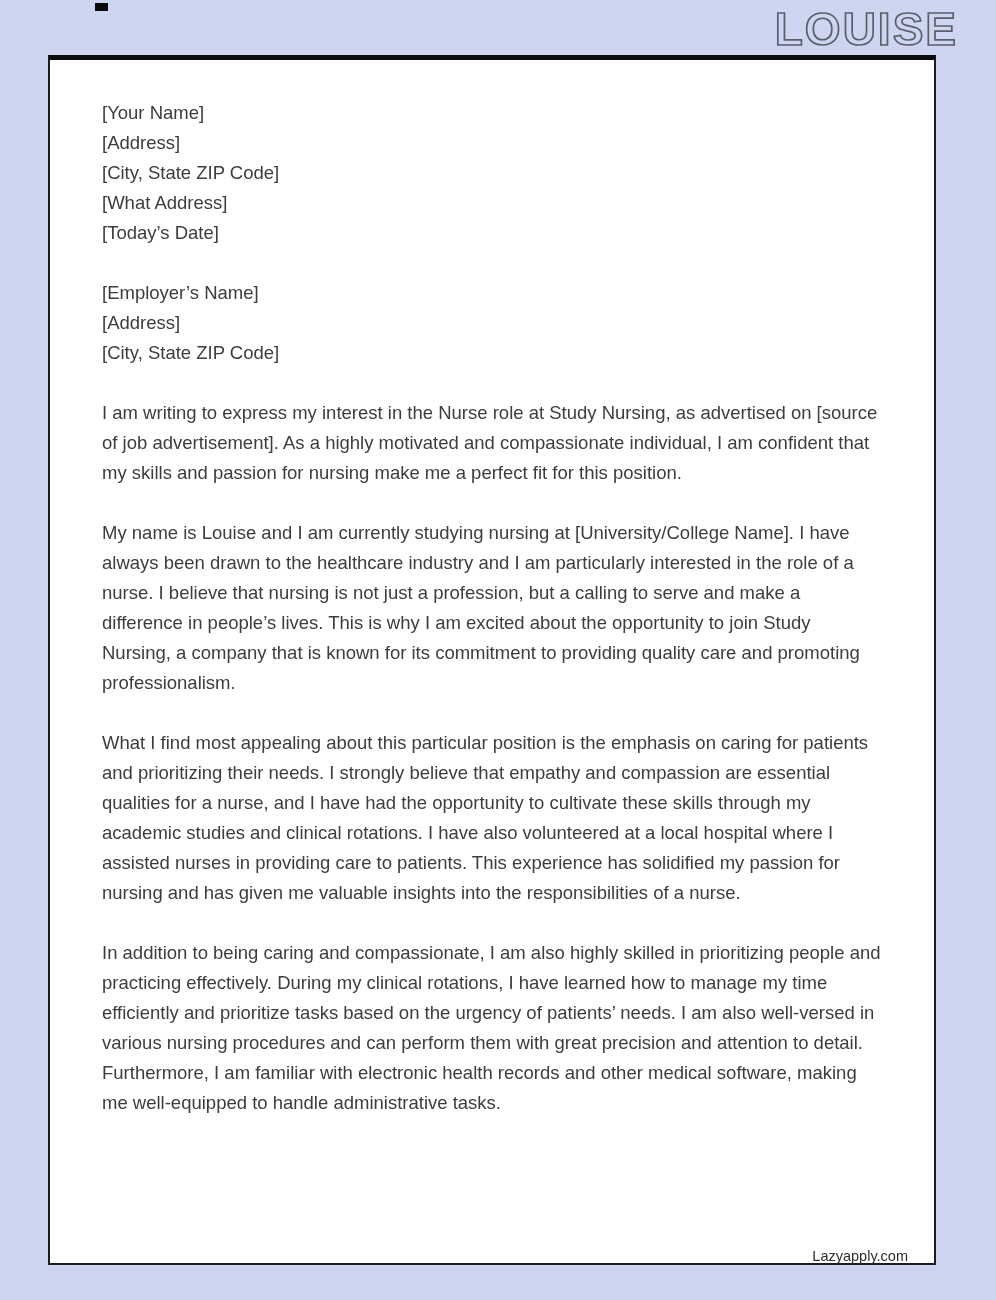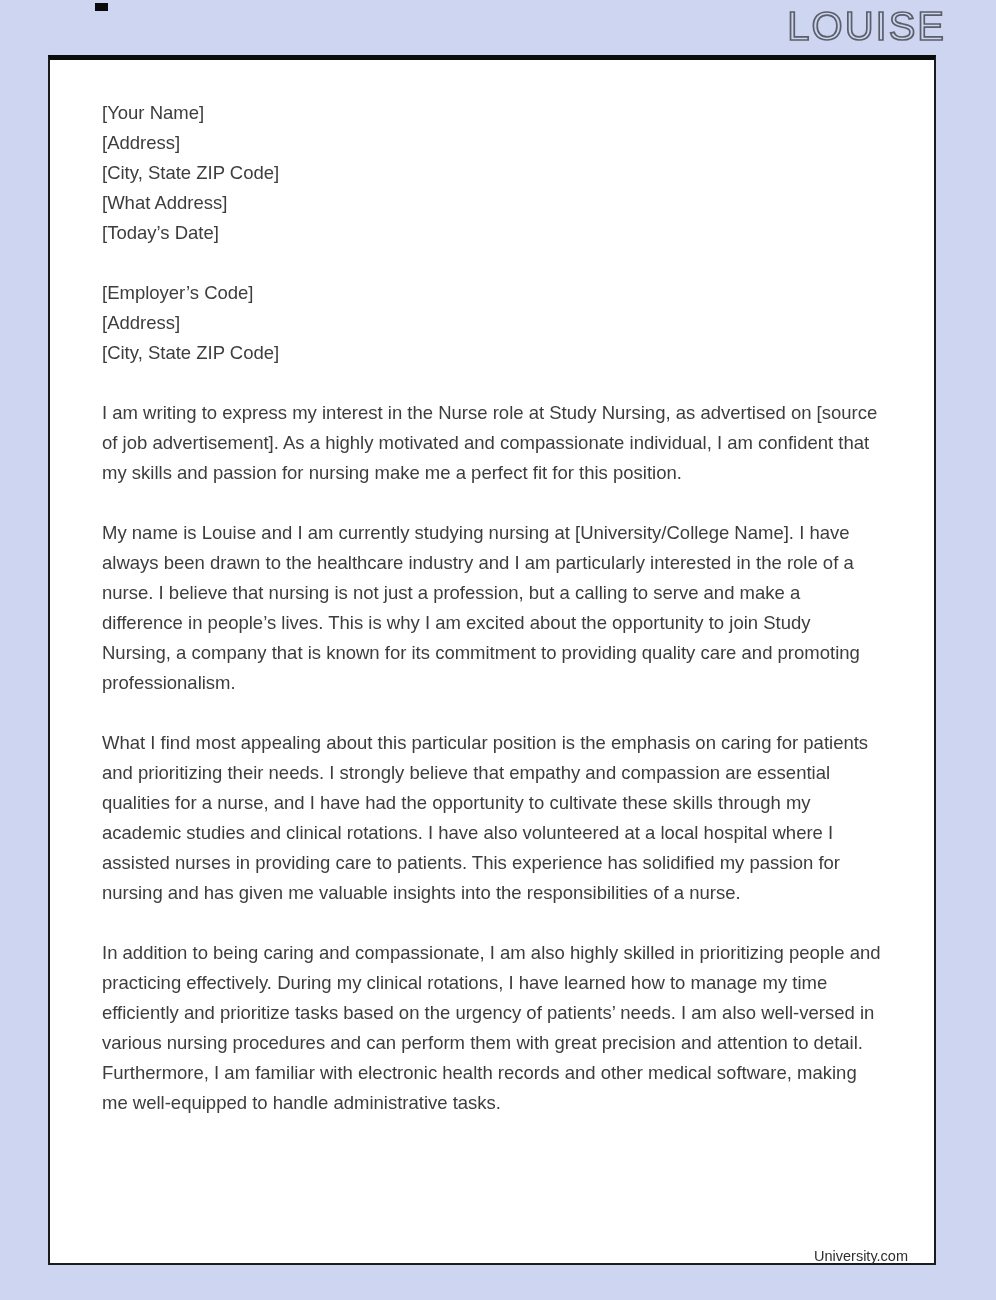--- a/index.html
+++ b/index.html
@@ -17,23 +17,23 @@
     position: absolute;
     left: 95px;
     top: 3px;
     width: 13px;
     height: 8px;
     background: #0a0a0a;
   }
   .brand-logo {
     position: absolute;
     top: 6px;
-    right: 50px;
-    font-size: 40px;
-    font-weight: 400;
+    right: 38px;
+    font-size: 46px;
+    font-weight: 700;
     letter-spacing: 2px;
     color: transparent;
     -webkit-text-stroke: 1.7px #5a5f6a;
     font-family: "Liberation Sans", sans-serif;
     line-height: 1;
   }
   .document {
     position: absolute;
     left: 48px;
     top: 55px;
@@ -80,26 +80,26 @@
 
   <div class="address-block">
     <div>[Your Name]</div>
     <div>[Address]</div>
     <div>[City, State ZIP Code]</div>
     <div>[What Address]</div>
     <div>[Today’s Date]</div>
   </div>
 
   <div class="address-block">
-    <div>[Employer’s Code]</div>
+    <div>[Employer’s Name]</div>
     <div>[Address]</div>
     <div>[City, State ZIP Code]</div>
   </div>
 
 
   <p class="paragraph">I am writing to express my interest in the Nurse role at Study Nursing, as advertised on [source of job advertisement]. As a highly motivated and compassionate individual, I am confident that my skills and passion for nursing make me a perfect fit for this position.</p>
   <p class="paragraph">My name is Louise and I am currently studying nursing at [University/College Name]. I have always been drawn to the healthcare industry and I am particularly interested in the role of a nurse. I believe that nursing is not just a profession, but a calling to serve and make a difference in people’s lives. This is why I am excited about the opportunity to join Study Nursing, a company that is known for its commitment to providing quality care and promoting professionalism.</p>
   <p class="paragraph">What I find most appealing about this particular position is the emphasis on caring for patients and prioritizing their needs. I strongly believe that empathy and compassion are essential qualities for a nurse, and I have had the opportunity to cultivate these skills through my academic studies and clinical rotations. I have also volunteered at a local hospital where I assisted nurses in providing care to patients. This experience has solidified my passion for nursing and has given me valuable insights into the responsibilities of a nurse.</p>
   <p class="paragraph">In addition to being caring and compassionate, I am also highly skilled in prioritizing people and practicing effectively. During my clinical rotations, I have learned how to manage my time efficiently and prioritize tasks based on the urgency of patients’ needs. I am also well-versed in various nursing procedures and can perform them with great precision and attention to detail. Furthermore, I am familiar with electronic health records and other medical software, making me well-equipped to handle administrative tasks.</p>
 
 </div>
 
-<div class="watermark">University.com</div>
+<div class="watermark">Lazyapply.com</div>
 
 </body></html>

